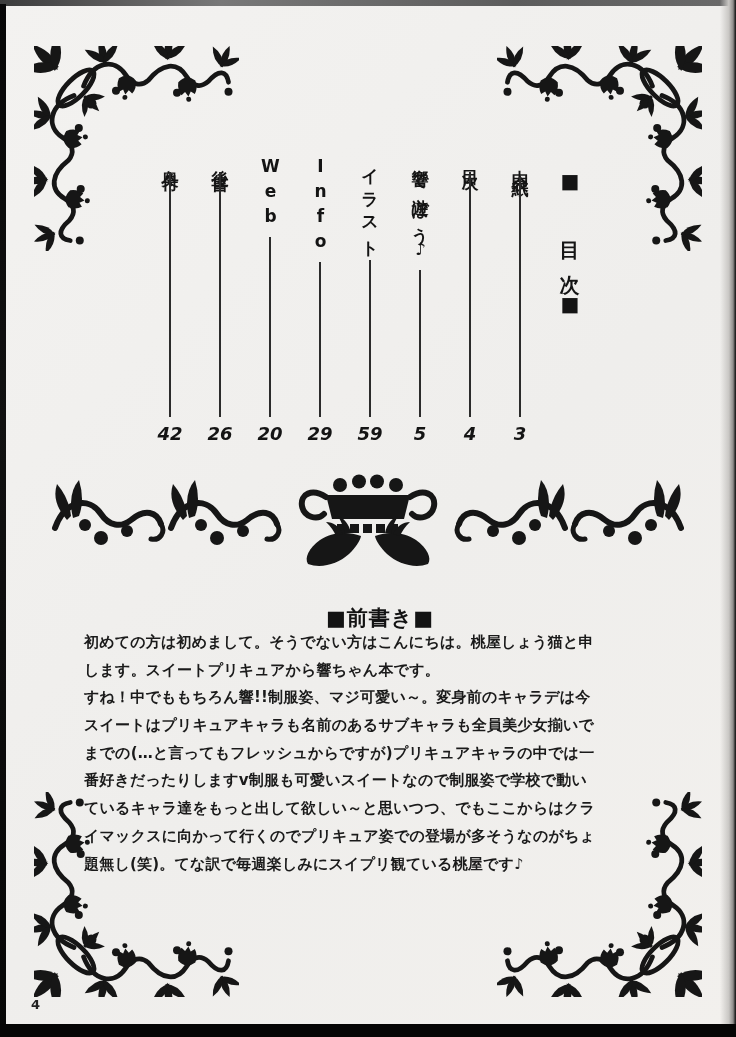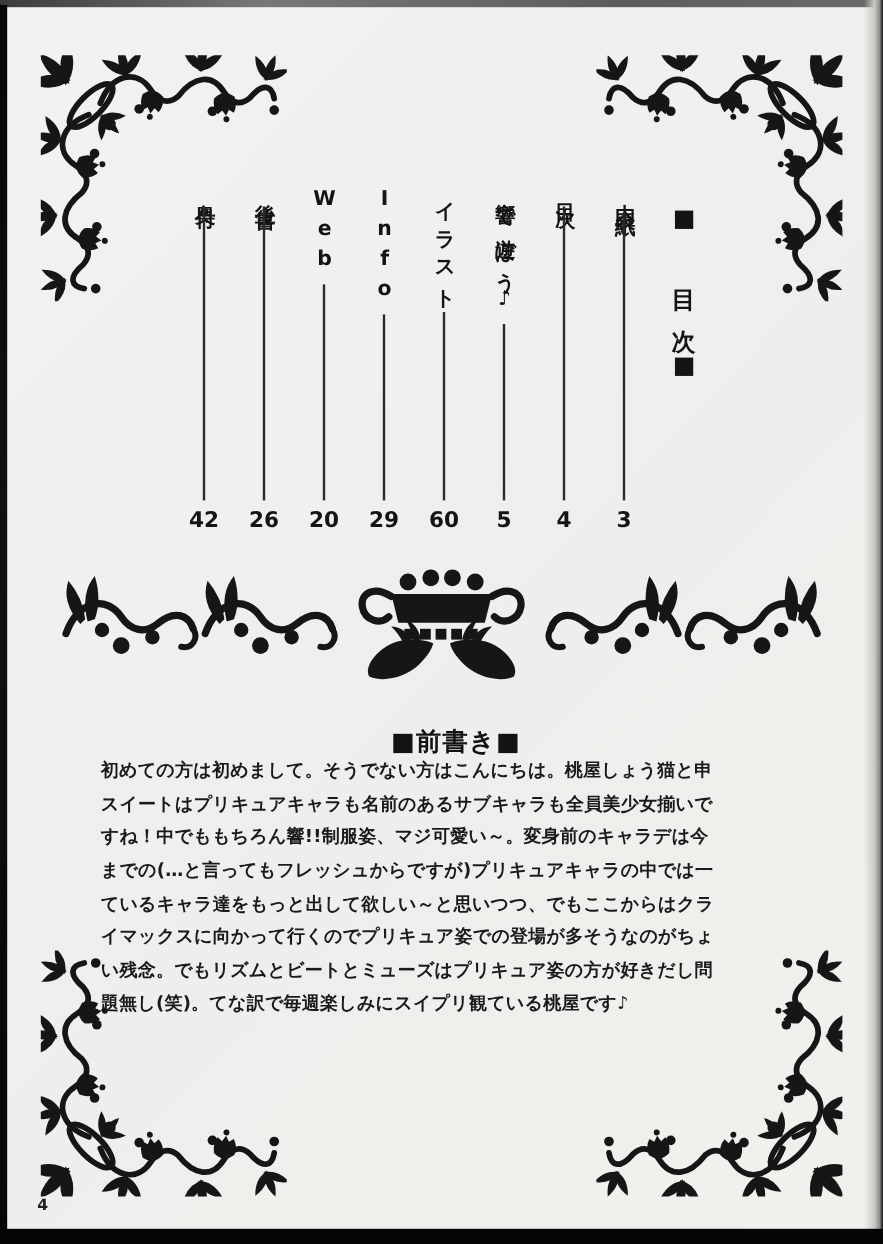--- a/index.html
+++ b/index.html
@@ -33,21 +33,21 @@
   }
   .toc-col{width:26px;display:flex;flex-direction:column;align-items:center;}
   .vtext{
     writing-mode:vertical-rl;text-orientation:upright;
     font-size:17px;font-weight:600;letter-spacing:5px;line-height:1;
     white-space:nowrap;color:#141414;
   }
   .toc-title-col{padding-top:13px;}
   .vtext.toc-title{font-size:20px;font-weight:700;letter-spacing:33px;}
   .leader{flex:1 1 auto;width:1.5px;background:#2b2b2b;margin:6px 0 5px 0;}
-  .pnum{height:24px;line-height:24px;font-size:18px;font-weight:700;color:#141414;}
+  .pnum{height:24px;line-height:24px;font-size:18px;font-weight:700;color:#141414;font-style:italic;}
   
   .fw-heading{
     position:absolute;left:0;top:592px;width:736px;margin:12px;
     text-align:center;font-size:21px;font-weight:700;color:#131313;letter-spacing:1px;
   }
   .fw-body{position:absolute;left:84px;top:629px;width:586px;}
   .fw-line{height:27.7px;line-height:27.7px;font-size:15px;font-weight:600;
     color:#1a1a1a;white-space:nowrap;letter-spacing:0.2px;}
   
   .page-num{position:absolute;left:31px;top:997px;font-size:13px;font-weight:700;color:#222;}
@@ -161,21 +161,21 @@
       <span class="pnum">4</span>
     </div>
     <div class="toc-col">
       <span class="vtext">響で遊ぼう♪</span>
       <span class="leader"></span>
       <span class="pnum">5</span>
     </div>
     <div class="toc-col">
       <span class="vtext">イラスト</span>
       <span class="leader"></span>
-      <span class="pnum">60</span>
+      <span class="pnum">59</span>
     </div>
     <div class="toc-col">
       <span class="vtext">Info</span>
       <span class="leader"></span>
       <span class="pnum">29</span>
     </div>
     <div class="toc-col">
       <span class="vtext">Web</span>
       <span class="leader"></span>
       <span class="pnum">20</span>
@@ -192,26 +192,27 @@
     </div>
   </div>
 
   <svg class="orn orn-divider" width="650" height="105" viewBox="0 0 650 105">
       <use href="#divider-orn"></use>
     </svg>
 
   <h2 class="fw-heading">■前書き■</h2>
   <div class="fw-body">
     <div class="fw-line">初めての方は初めまして。そうでない方はこんにちは。桃屋しょう猫と申</div>
+    <div class="fw-line">します。スイートプリキュアから響ちゃん本です。</div>
+    <div class="fw-line">すね！中でももちろん響!!制服姿、マジ可愛い～。変身前のキャラデは今</div>
     <div class="fw-line">スイートはプリキュアキャラも名前のあるサブキャラも全員美少女揃いで</div>
-    <div class="fw-line">すね！中でももちろん響!!制服姿、マジ可愛い～。変身前のキャラデは今</div>
     <div class="fw-line">までの(…と言ってもフレッシュからですが)プリキュアキャラの中では一</div>
+    <div class="fw-line">番好きだったりしますv制服も可愛いスイートなので制服姿で学校で動い</div>
     <div class="fw-line">ているキャラ達をもっと出して欲しい～と思いつつ、でもここからはクラ</div>
     <div class="fw-line">イマックスに向かって行くのでプリキュア姿での登場が多そうなのがちょ</div>
-    <div class="fw-line">い残念。でもリズムとビートとミューズはプリキュア姿の方が好きだし問</div>
     <div class="fw-line">題無し(笑)。てな訳で毎週楽しみにスイプリ観ている桃屋です♪</div>
   </div>
 
   <div class="page-num">4</div>
 
   <div class="edge edge-top"></div>
   <div class="edge edge-left"></div>
   <div class="edge edge-right"></div>
   <div class="edge edge-bottom"></div>
 </div>

